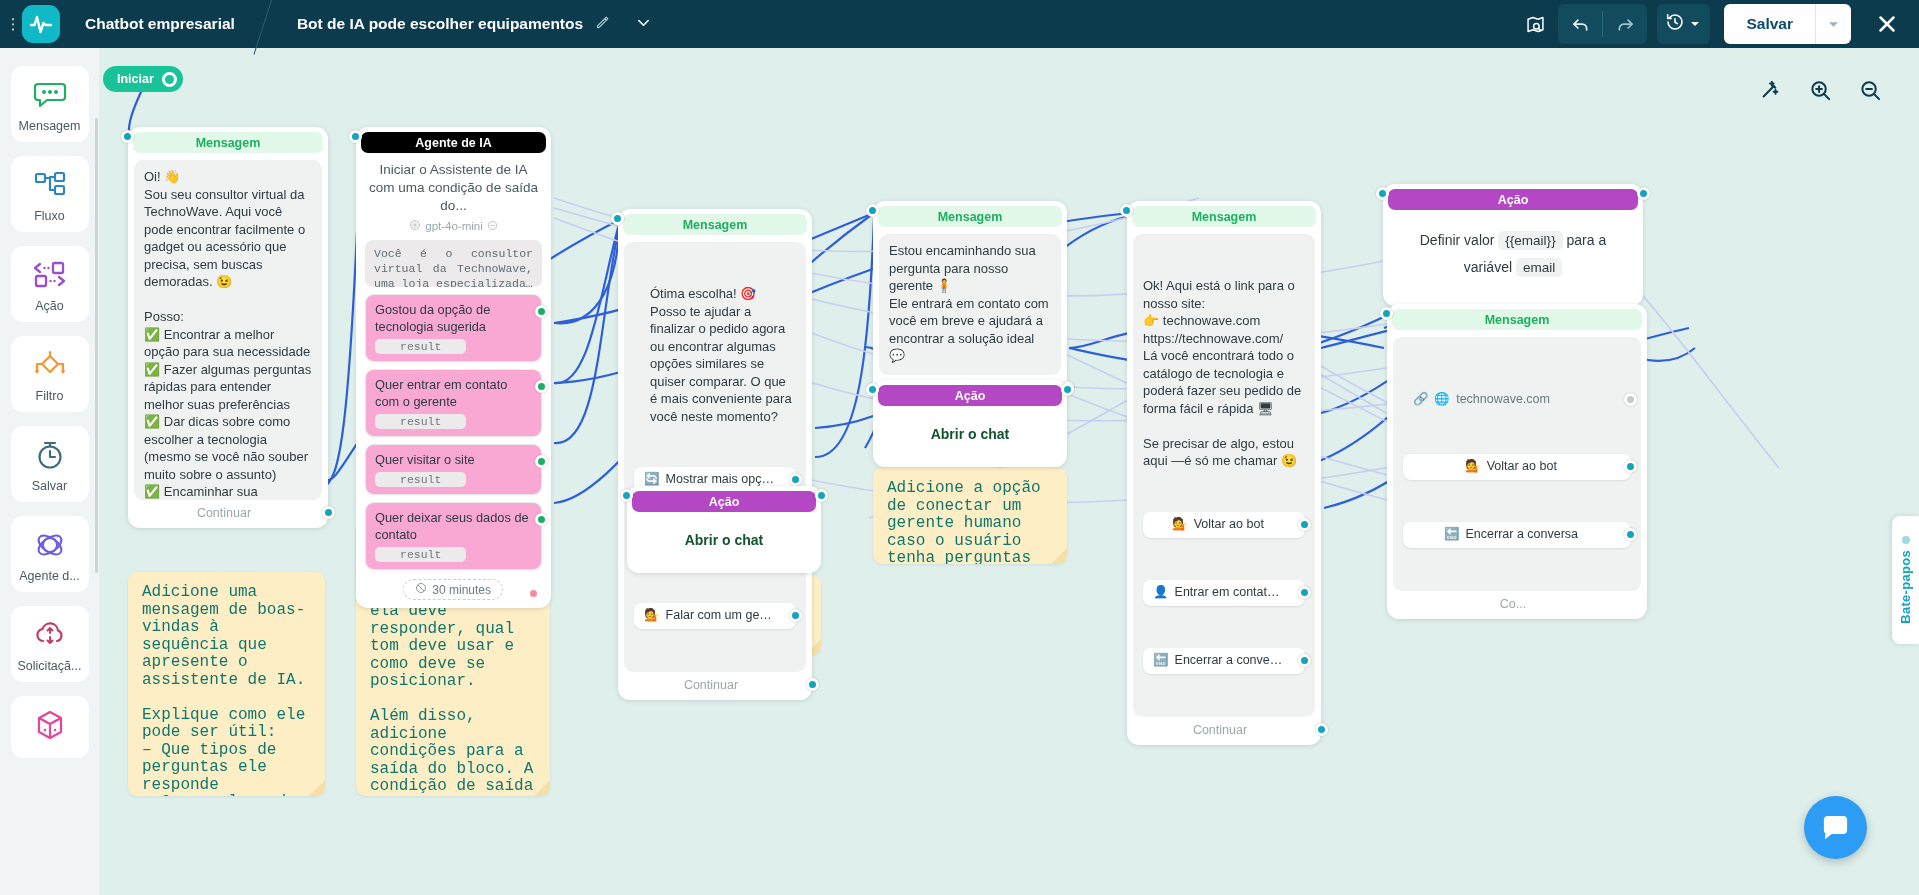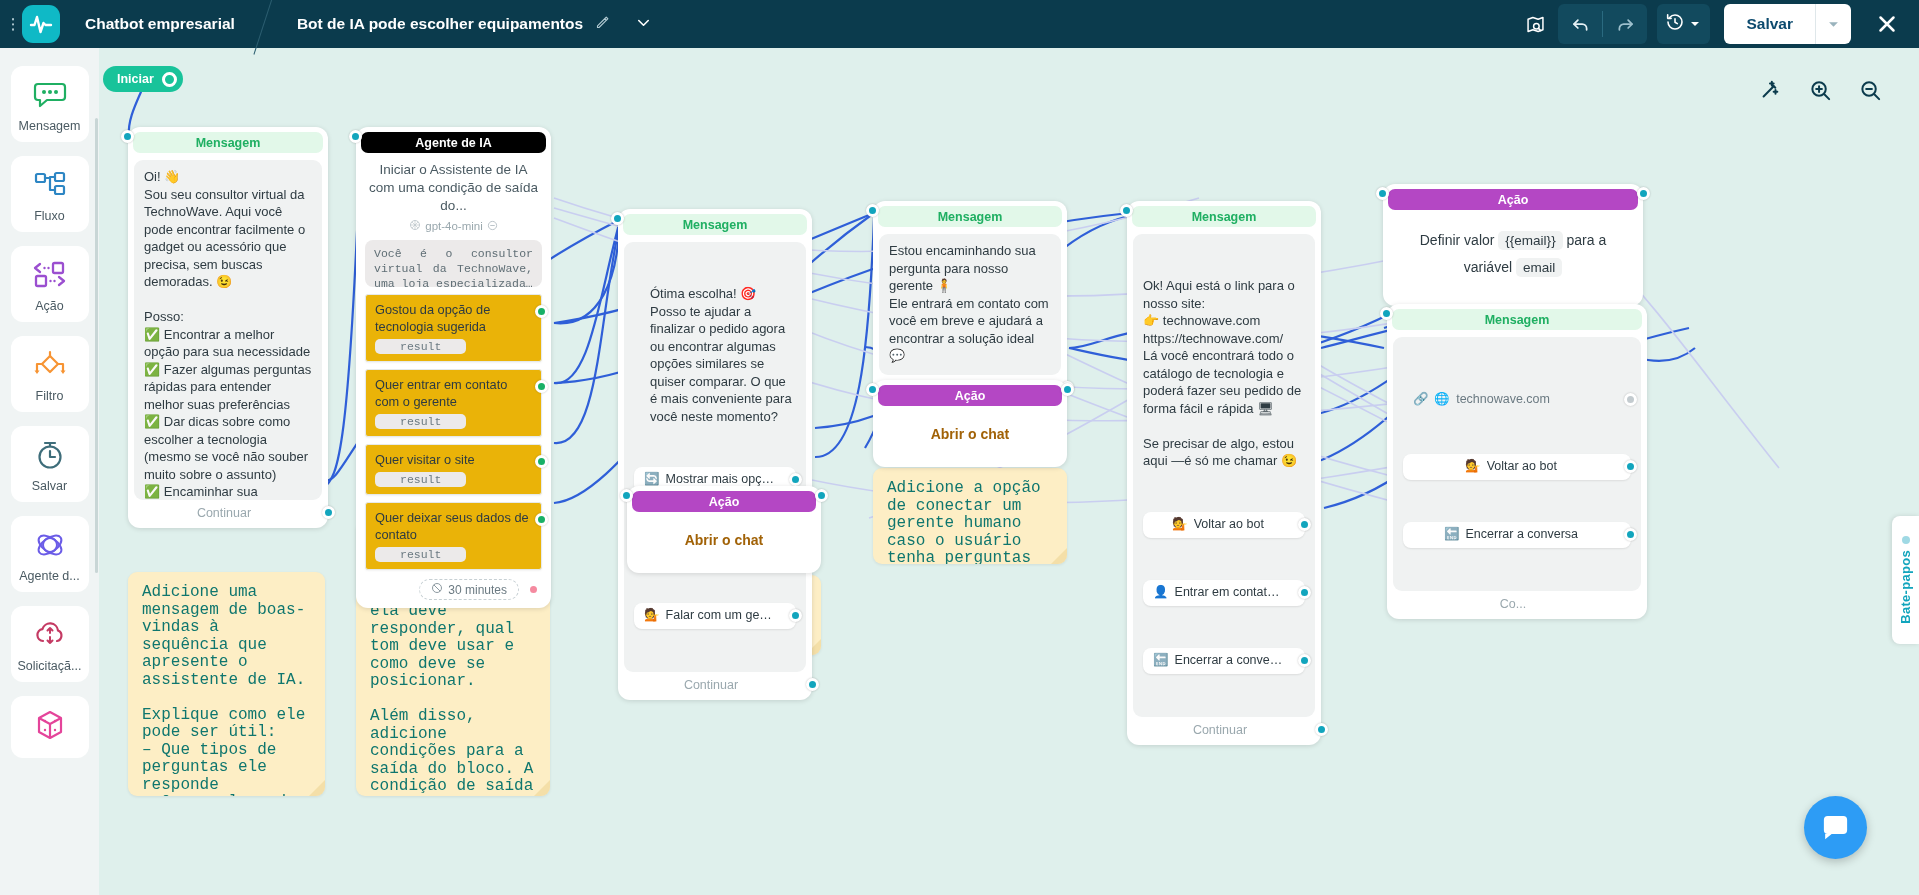--- a/index.html
+++ b/index.html
@@ -203,45 +203,45 @@
     display: flex; align-items: center; justify-content: center;
     gap: 4px; font-size: 11.5px; color: #9aa8ae; margin-top: 4px;
   }
   .ai-prompt {
     background: #eceaea; border-radius: 8px; margin: 7px 4px 0 4px;
     padding: 6px 9px; font-family: "Liberation Mono", monospace;
     font-size: 11.5px; color: #5f6e75; line-height: 15px;
     text-align: justify; max-height: 47px; overflow: hidden;
   }
   .ai-out {
-    background: #eab308; border: 1px solid #e6eaea; border-radius: 3px;
+    background: #f9a8d4; border: 1px solid #e6eaea; border-radius: 9px;
     margin: 7px 4px 0 4px; padding: 6px 9px 7px 9px; position: relative;
     box-shadow: 0 1px 2px rgba(0,0,0,.05);
   }
   .ai-out .t { font-size: 12.8px; color: #2e3b42; line-height: 17px; }
   .ai-out .chip {
     display: inline-block; margin-top: 4px;
     background: #eceaea; border-radius: 5px; padding: 1px 25px;
     font-family: "Liberation Mono", monospace; font-size: 11.5px; color: #6b7a82; text-align: right;
   }
   .ai-out .port { right: -7px; top: 10px; }
   .ai-foot {
-    display: flex; align-items: center; justify-content: flex-end;
-    gap: 8px; padding: 9px 6px 3px 0;
+    display: flex; align-items: flex-end; justify-content: flex-end;
+    gap: 24px; padding: 9px 6px 3px 0;
   }
   .timer-chip {
     display: flex; align-items: center; gap: 5px;
     border: 1px dashed #c7d0d4; border-radius: 13px;
     padding: 2px 11px; font-size: 12px; color: #6b7a82;
   }
   .pink-dot { width: 13px; height: 13px; border-radius: 50%; background: #f58aa0; border: 3px solid #fff; }
 
   
   .act-body {
-    text-align: center; font-size: 14px; font-weight: bold; color: #a16207;
+    text-align: center; font-size: 14px; font-weight: bold; color: #14532d;
     padding: 20px 8px 20px 8px;
   }
   .act-var {
     text-align: center; font-size: 14px; color: #2e3b42;
     padding: 17px 12px 20px 12px; line-height: 26px;
   }
   .var-chip {
     background: #f0f2f2; border-radius: 5px; padding: 2px 7px;
     font-size: 13.5px; color: #2e3b42;
   }

